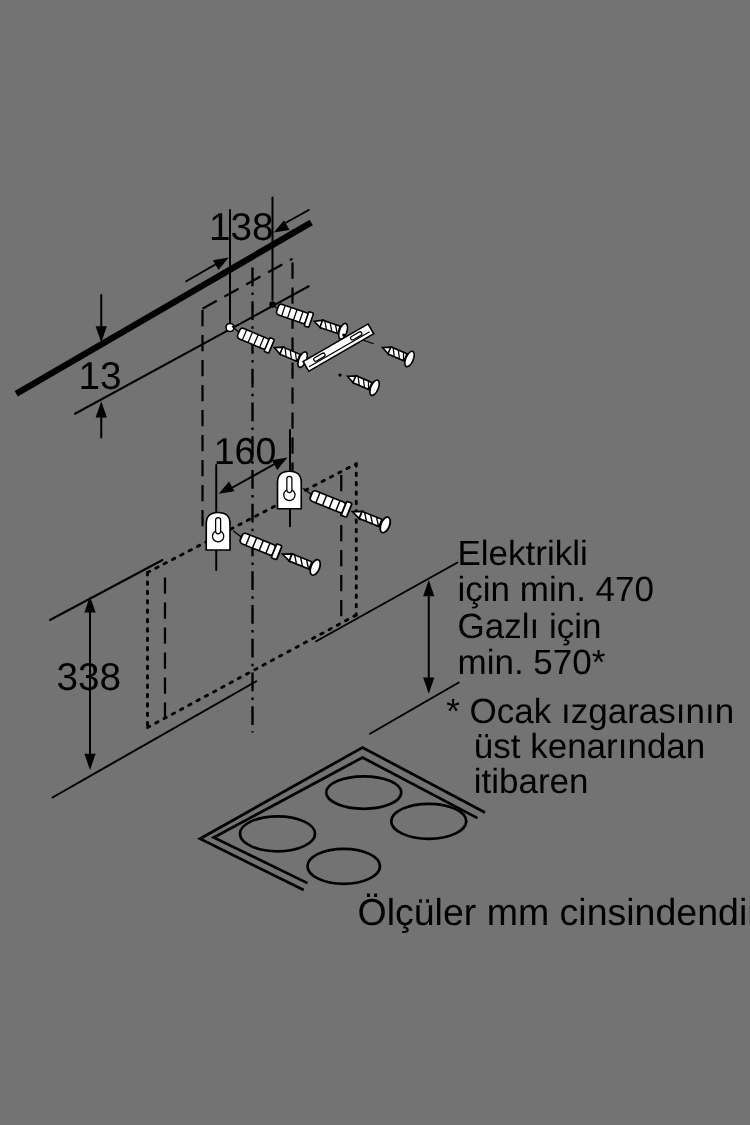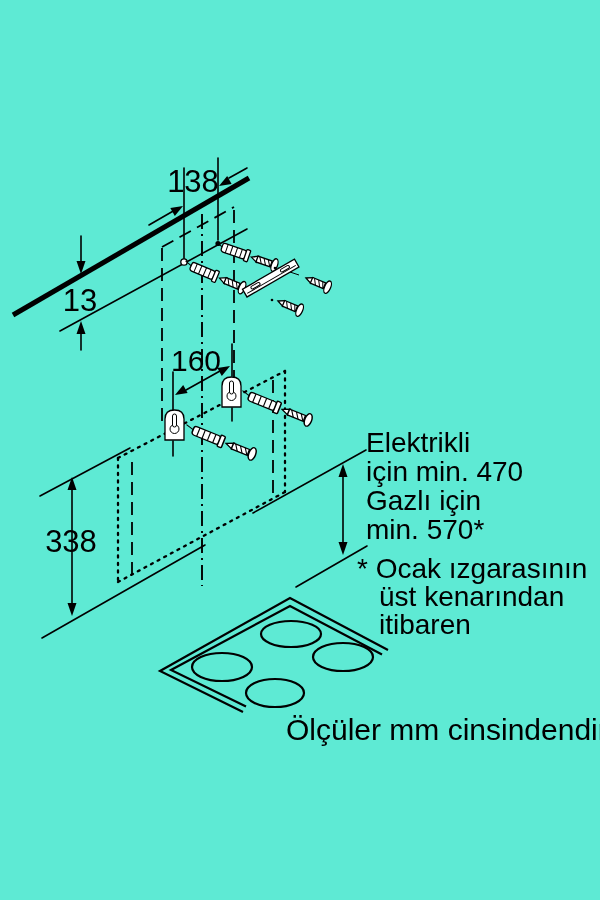--- a/index.html
+++ b/index.html
@@ -1,16 +1,16 @@
 <!DOCTYPE html>
 <html><head>
 <meta charset="utf-8">
 <style>
   html,body{margin:0;padding:0;background:#ffffff;}
-  .canvas{position:relative;width:600px;height:900px;background:#5eead4;overflow:hidden;}
+  .canvas{position:relative;width:600px;height:900px;background:#737373;overflow:hidden;}
   .ln{stroke:#000;stroke-width:1.6;fill:none;stroke-linecap:round;}
   .thick{stroke-width:5;stroke-linecap:butt;}
   .dash{stroke-dasharray:13 7;stroke-width:1.8;stroke-linecap:butt;}
   .dashdot{stroke-dasharray:15 5 2 5;stroke-width:1.9;stroke-linecap:butt;}
   .dotln{stroke-dasharray:2 5.5;stroke-width:2.3;stroke-linecap:round;}
   .cook{stroke:#000;stroke-width:2.2;fill:none;stroke-linejoin:miter;}
   .part{fill:#fff;stroke:#000;stroke-width:1.3;}
   .tick{stroke:#000;stroke-width:1;fill:none;}
   .arrow{fill:#000;stroke:none;}
   .lbl{font-family:"Liberation Sans",sans-serif;fill:#000;}

